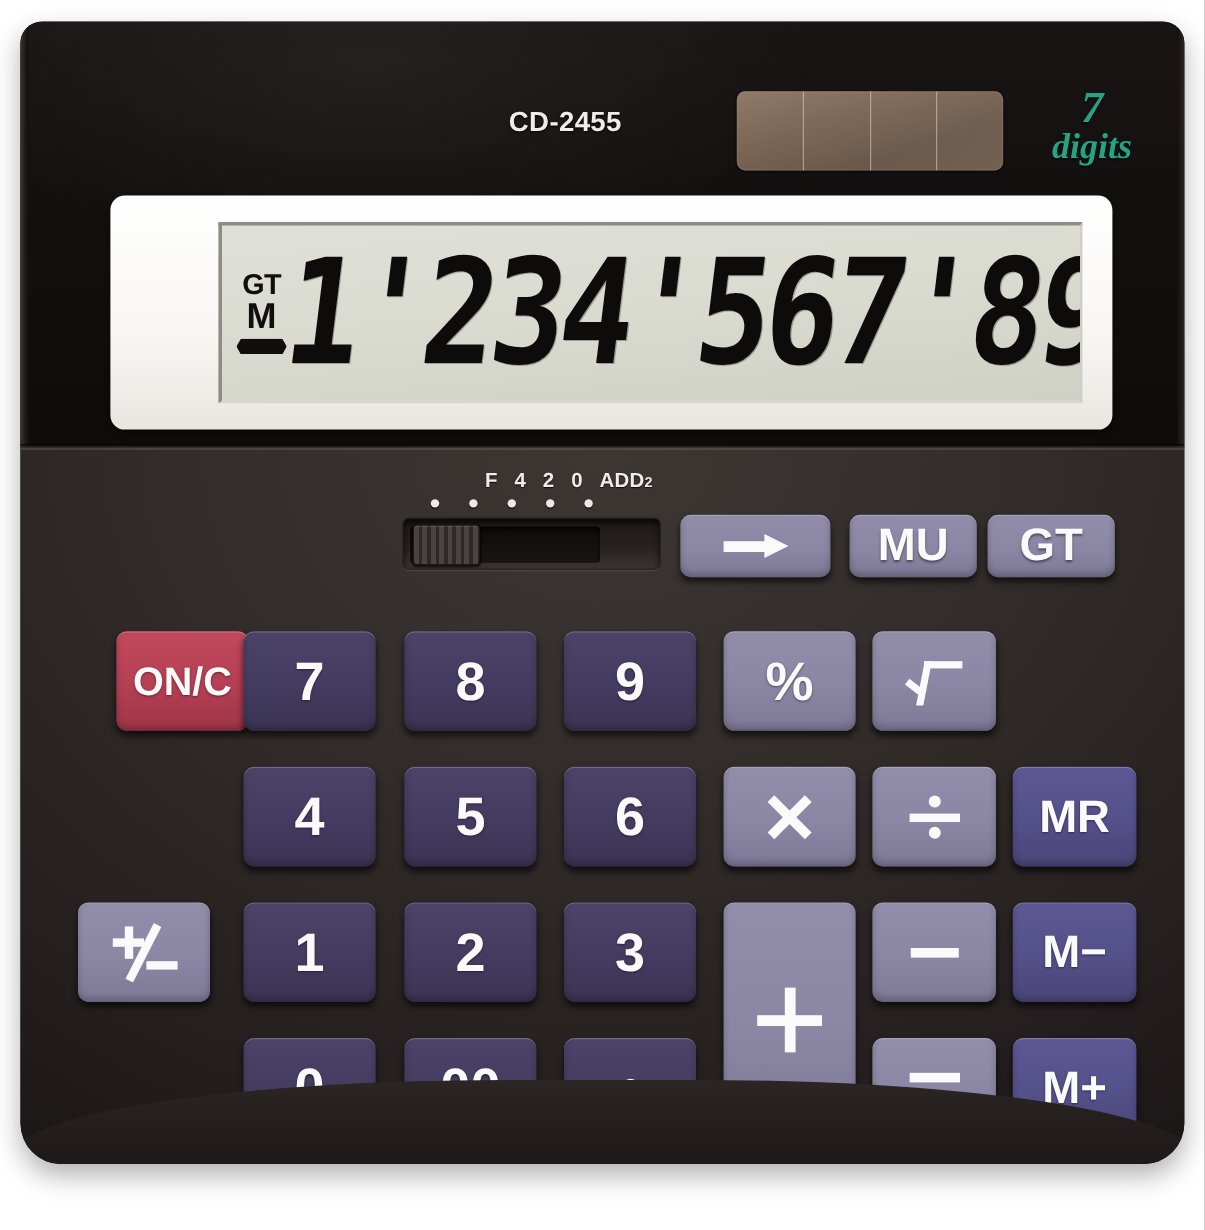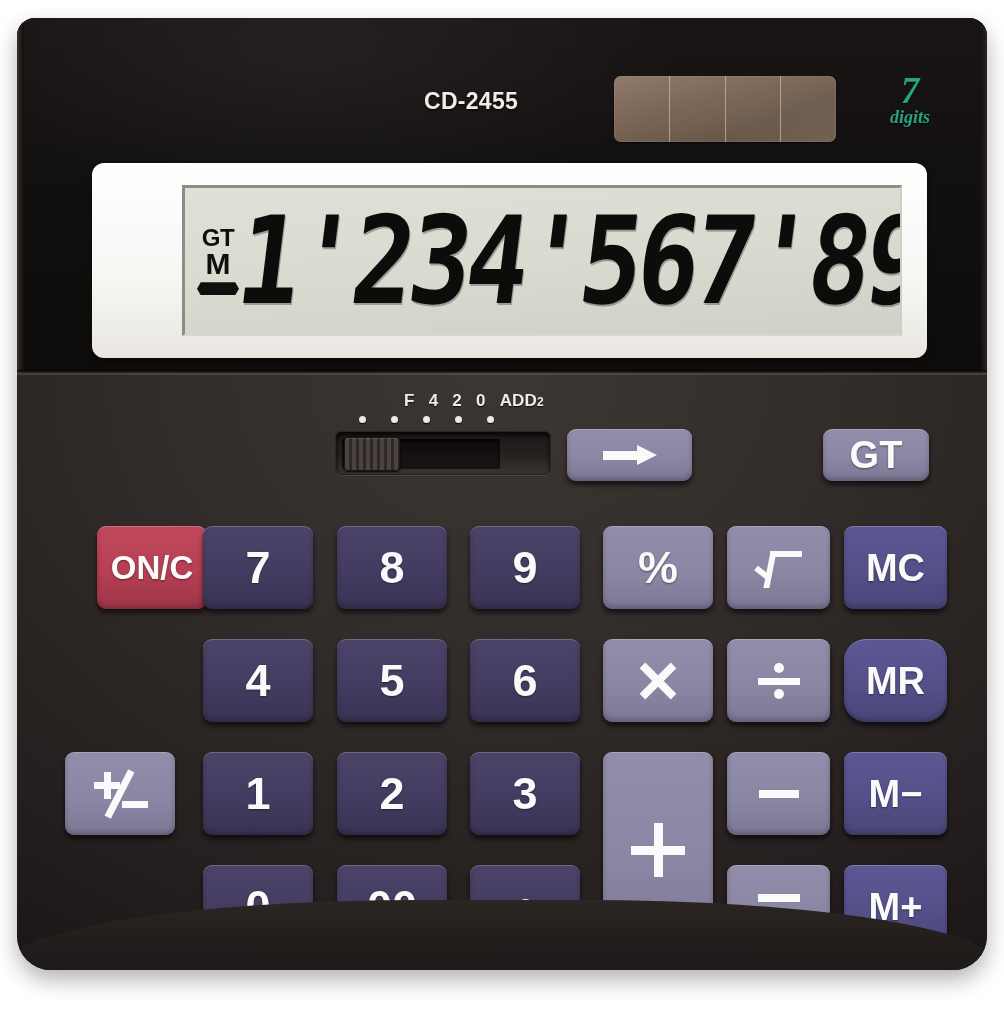--- a/index.html
+++ b/index.html
@@ -119,21 +119,21 @@
     top: 54px;
     width: 96px;
     text-align: center;
     color: #25a383;
     font-family: "Liberation Serif", serif;
     font-style: italic;
     line-height: 1.02;
     text-shadow: 0 1px 1px rgba(0,0,0,0.75);
   }
   .digits-num { font-size: 37px; font-weight: bold; letter-spacing: 0px; }
-  .digits-word { font-size: 18px; font-weight: bold; margin-top: -2px; }
+  .digits-word { font-size: 30px; font-weight: bold; margin-top: -2px; }
 
   
   .display-bezel {
     position: absolute;
     left: 75px;
     top: 145px;
     width: 835px;
     height: 195px;
     background: linear-gradient(180deg, #ffffff 0%, #f7f6f3 60%, #e9e6e0 100%);
     border-radius: 12px;
@@ -440,20 +440,23 @@
     </div>
 
     <div class="keypad">
 
       <div class="key k-func" style="left:550px; top:56px; width:125px; height:52px;">
         <span class="arrow-icon">
           <span class="shaft"></span>
             <span class="head"></span>
         </span>
       </div>
+      <div class="key k-func sz-md" style="left:691px; top:56px; width:106px; height:52px;">
+        <span class="key-label">MU</span>
+      </div>
       <div class="key k-func sz-md" style="left:806px; top:56px; width:106px; height:52px;">
         <span class="key-label">GT</span>
       </div>
 
       <div class="key k-on sz-sm" style="left:48px; top:153px; width:110px; height:83px;margin-left:32px;">
         <span class="key-label">ON/C</span>
       </div>
       <div class="key k-num sz-lg" style="left:186px; top:153px; width:110px; height:83px;">
         <span class="key-label">7</span>
       </div>
@@ -466,23 +469,20 @@
       <div class="key k-func sz-lg" style="left:586px; top:153px; width:110px; height:83px;">
         <span class="key-label">%</span>
       </div>
       <div class="key k-func" style="left:710px; top:153px; width:103px; height:83px;">
         <span class="sqrt-icon">
           <span class="tick"></span>
             <span class="leg"></span>
             <span class="bar"></span>
         </span>
       </div>
-      <div class="key k-mem sz-md" style="left:827px; top:153px; width:103px; height:83px;">
-        <span class="key-label">MC</span>
-      </div>
 
       <div class="key k-num sz-lg" style="left:186px; top:266px; width:110px; height:83px;">
         <span class="key-label">4</span>
       </div>
       <div class="key k-num sz-lg" style="left:320px; top:266px; width:110px; height:83px;">
         <span class="key-label">5</span>
       </div>
       <div class="key k-num sz-lg" style="left:453px; top:266px; width:110px; height:83px;">
         <span class="key-label">6</span>
       </div>
@@ -492,21 +492,21 @@
             <span class="m-b"></span>
         </span>
       </div>
       <div class="key k-func" style="left:710px; top:266px; width:103px; height:83px;">
         <span class="div-icon">
           <span class="d-dot d-top"></span>
             <span class="d-bar"></span>
             <span class="d-dot d-bot"></span>
         </span>
       </div>
-      <div class="key k-mem sz-md" style="left:827px; top:266px; width:103px; height:83px;border-radius:22px;">
+      <div class="key k-mem sz-md" style="left:827px; top:266px; width:103px; height:83px;">
         <span class="key-label">MR</span>
       </div>
 
       <div class="key k-func" style="left:48px; top:379px; width:110px; height:83px;">
         <span class="pm-icon">
           <span class="pm-ph"></span>
             <span class="pm-pv"></span>
           <span class="pm-slash"></span>
             <span class="pm-m"></span>
         </span>

